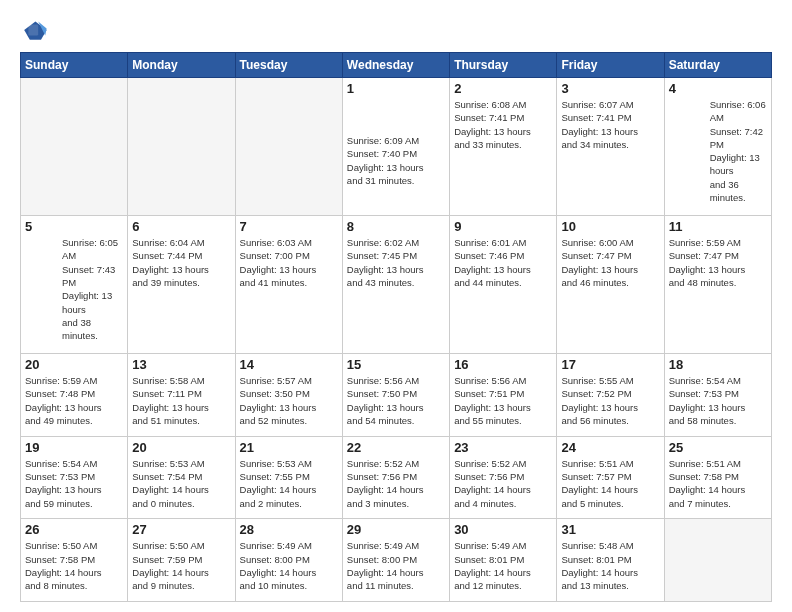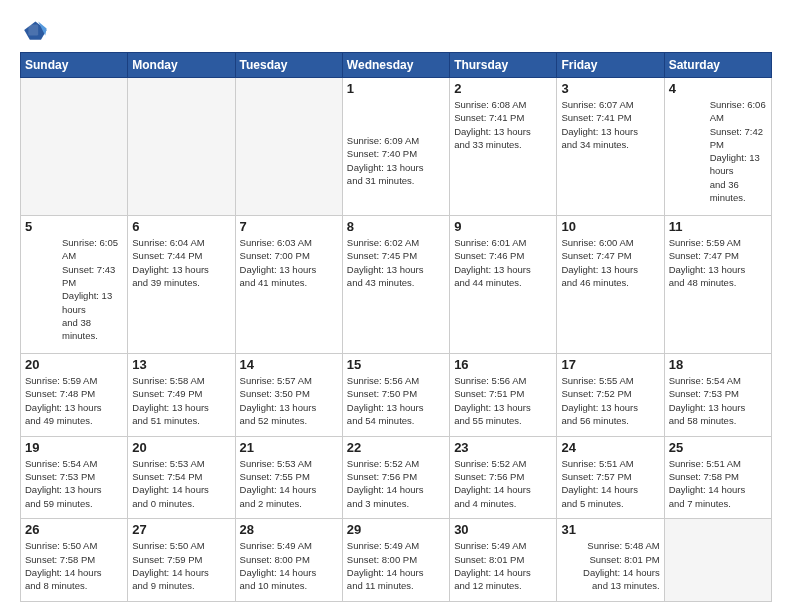--- a/index.html
+++ b/index.html
@@ -222,21 +222,21 @@
           <td>
             <div class="day-num">20</div>
             <div class="day-info" style="white-space: pre-line;">Sunrise: 5:59 AM
 Sunset: 7:48 PM
 Daylight: 13 hours
 and 49 minutes.</div>
           </td>
           <td>
             <div class="day-num">13</div>
             <div class="day-info" style="white-space: pre-line;">Sunrise: 5:58 AM
-Sunset: 7:49 PM
+Sunset: 7:11 PM
 Daylight: 13 hours
 and 51 minutes.</div>
           </td>
           <td>
             <div class="day-num">14</div>
             <div class="day-info" style="white-space: pre-line;">Sunrise: 5:57 AM
 Sunset: 3:50 PM
 Daylight: 13 hours
 and 52 minutes.</div>
           </td>
@@ -351,21 +351,21 @@
           </td>
           <td>
             <div class="day-num">30</div>
             <div class="day-info" style="white-space: pre-line;">Sunrise: 5:49 AM
 Sunset: 8:01 PM
 Daylight: 14 hours
 and 12 minutes.</div>
           </td>
           <td>
             <div class="day-num">31</div>
-            <div class="day-info" style="white-space: pre-line; text-align: right;">Sunrise: 5:48 AM
+            <div class="day-info" style="white-space: pre-line;">Sunrise: 5:48 AM
 Sunset: 8:01 PM
 Daylight: 14 hours
 and 13 minutes.</div>
           </td>
           <td class="empty"></td>
         </tr>
       </tbody>
   </table>
 </div>
 

